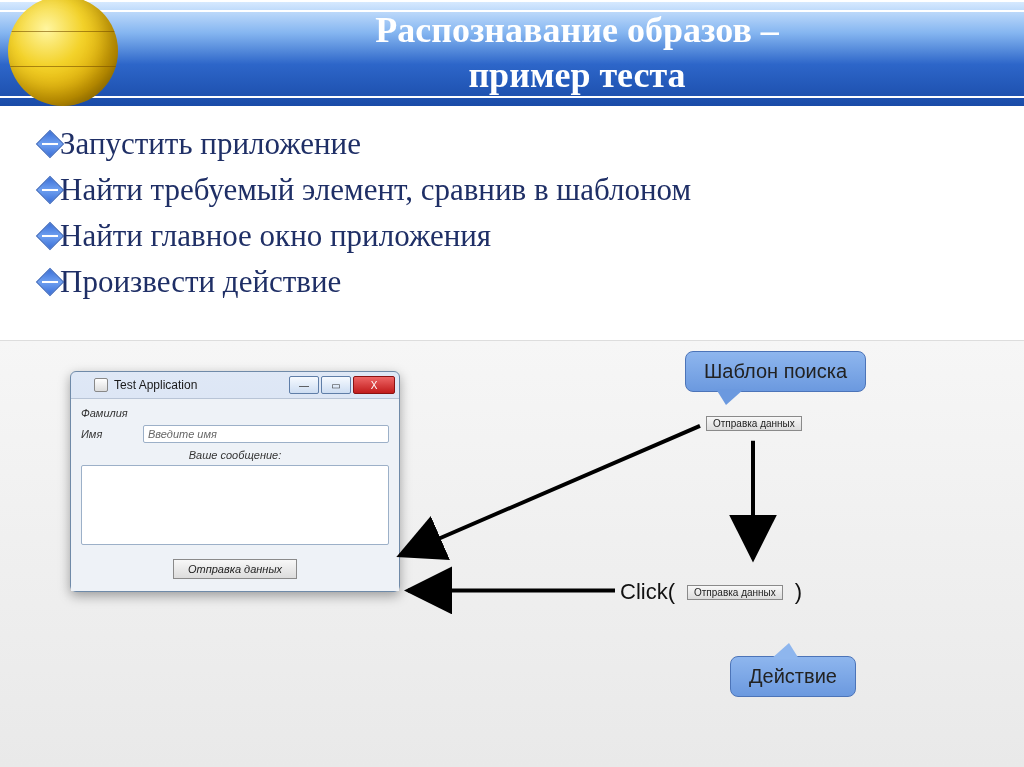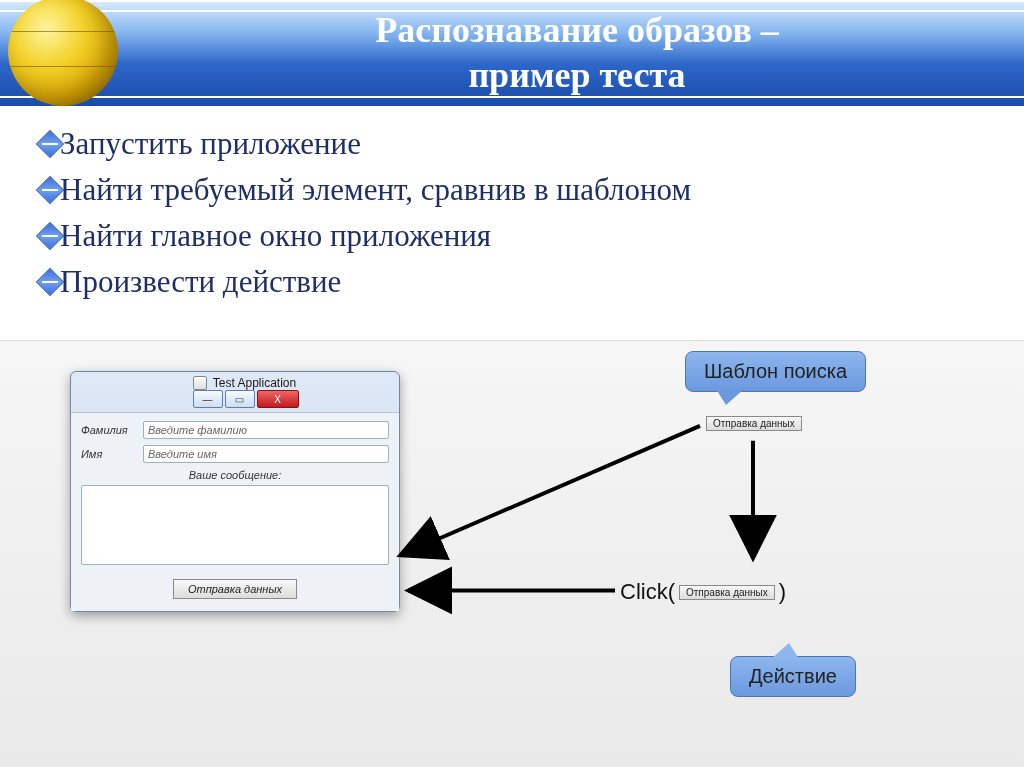--- a/index.html
+++ b/index.html
@@ -104,21 +104,20 @@
     box-shadow: 0 4px 12px rgba(0,0,0,.35);
     font-family: "Segoe UI", Tahoma, sans-serif;
   }
   .win7-titlebar {
     display: flex;
     align-items: center;
     justify-content: space-between;
     padding: 4px 4px 4px 23px;
     font-size: 12px;
     color: #1a1a1a;
-    flex-direction: column;
   }
   .tb-left { display: flex; align-items: center; gap: 6px; }
   .app-icon {
     width: 14px; height: 14px;
     border: 1px solid #888;
     border-radius: 2px;
     background: linear-gradient(#fff,#ddd);
   }
   .tb-buttons { display: flex; gap: 0; }
   .tb-btn {
@@ -208,21 +207,21 @@
     position: absolute;
     font-family: Arial, sans-serif;
   }
   .mini-btn-holder.h1 { left: 706px; top: 72px; }
   .click-expr {
     position: absolute;
     left: 620px; top: 238px;
     font-family: Arial, sans-serif;
     font-size: 22px;
     color: #111;
-    display: flex; align-items: center; gap: 4px;
+    display: flex; align-items: center; gap: 12px;
   }
 
   
   .arrows {
     position: absolute;
     left: 0; top: 0; width: 100%; height: 100%;
     pointer-events: none;
   }
 </style>
 </head>
@@ -283,23 +282,20 @@
             <span>▭</span>
           </div>
         <div class="tb-btn close">
             <span>X</span>
           </div>
       </div>
     </div>
     <div class="win7-body">
       <div class="form-row">
         <label>Фамилия</label>
-        <div class="text-input">
-          <span>Введите фамилию</span>
-        </div>
       </div>
       <div class="form-row">
         <label>Имя</label>
         <div class="text-input">
           <span>Введите имя</span>
         </div>
       </div>
       <div class="msg-label">Ваше сообщение:</div>
       <div class="textarea"></div>
       <div class="send-row">

